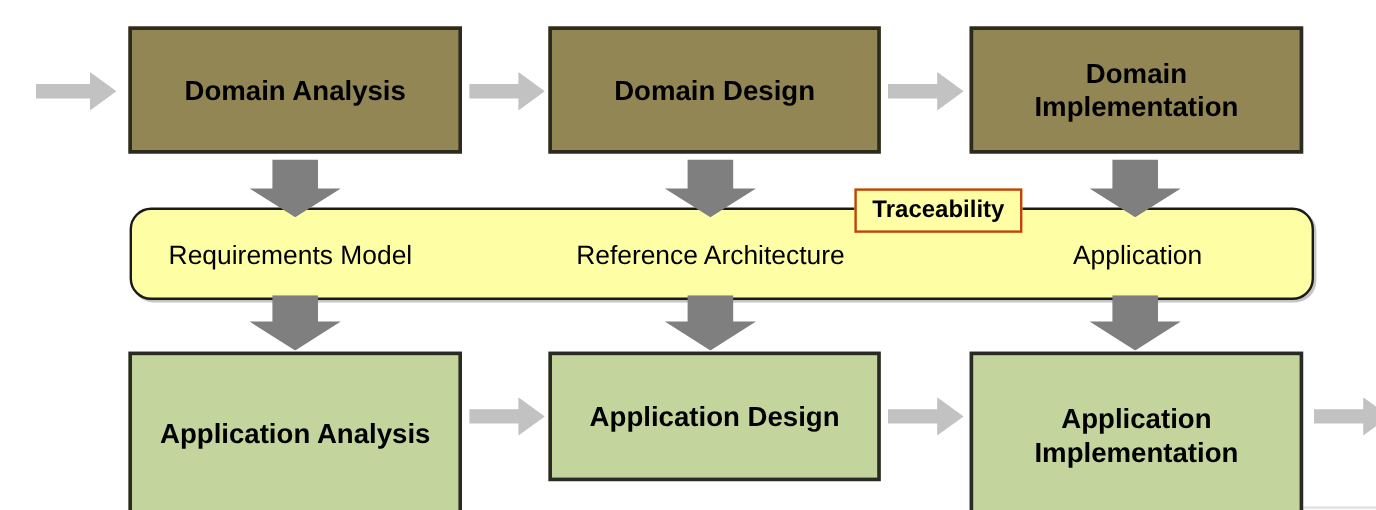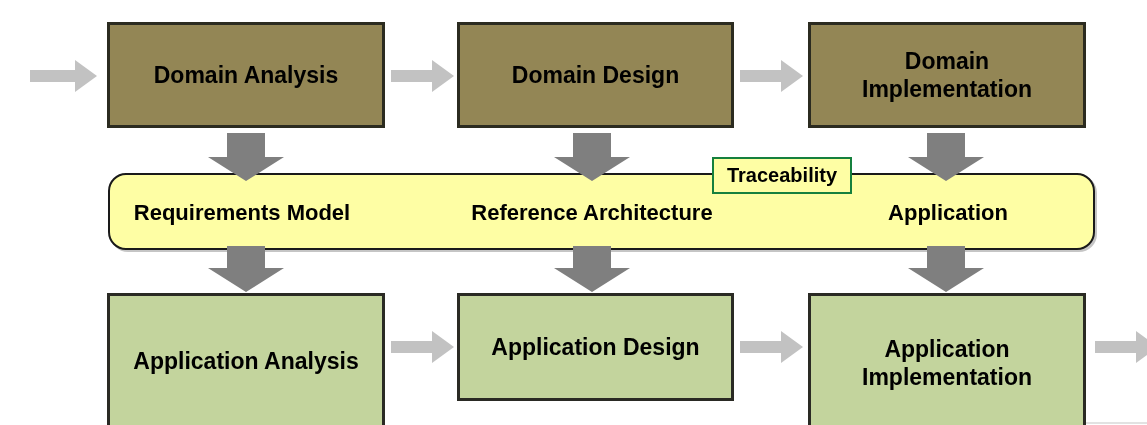--- a/index.html
+++ b/index.html
@@ -43,28 +43,27 @@
     box-shadow:2px 2px 0 rgba(150,150,150,0.55);
     z-index:1;
   }
   .band-label{
     position:absolute;
     top:200px;height:26px;line-height:26px;
     transform:translateX(-50%);
     font-size:22px;color:#000000;
     white-space:nowrap;
     z-index:2;
-    font-weight:bold;
   }
   .traceability{
     position:absolute;
     left:692px;top:157px;width:140px;height:37px;
     box-sizing:border-box;
     background:#fefea4;
-    border:2px solid #15803d;
+    border:2px solid #c2410c;
     display:flex;align-items:center;justify-content:center;
     font-size:20px;font-weight:bold;color:#000000;
     z-index:4;
   }
   .arrow{position:absolute;z-index:3;}
   .edge-line-right{
     position:absolute;
     left:1142px;top:0;width:2px;height:425px;
     background:#d9d9d9;z-index:0;
   }

